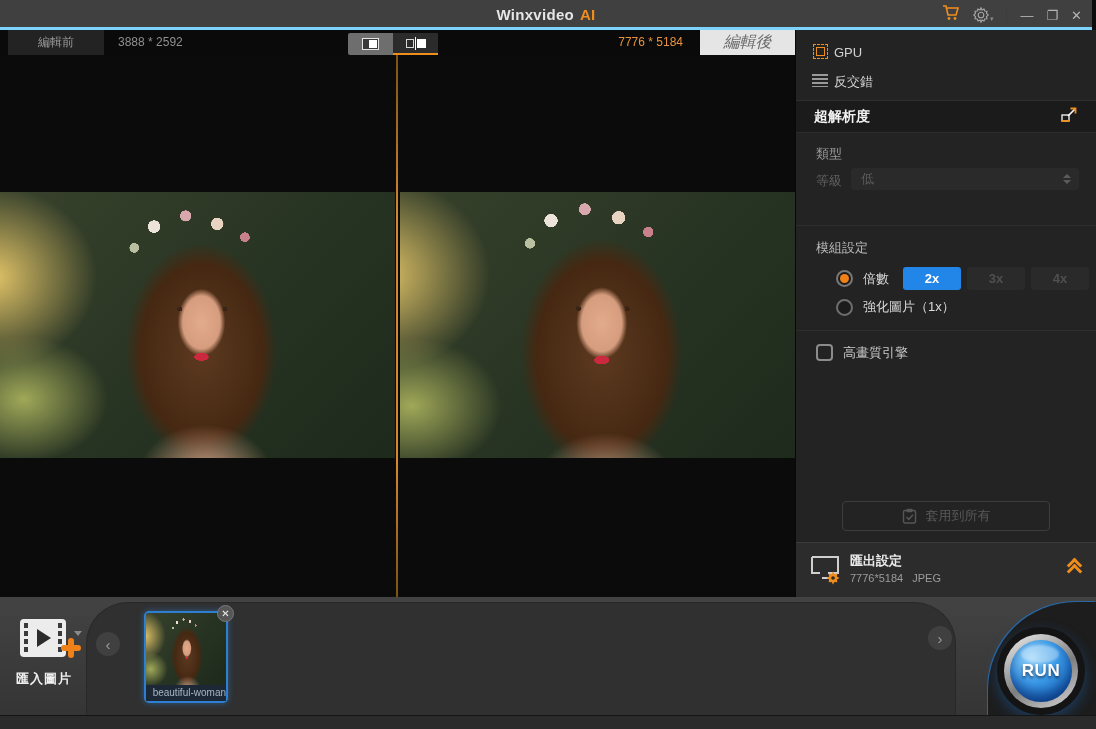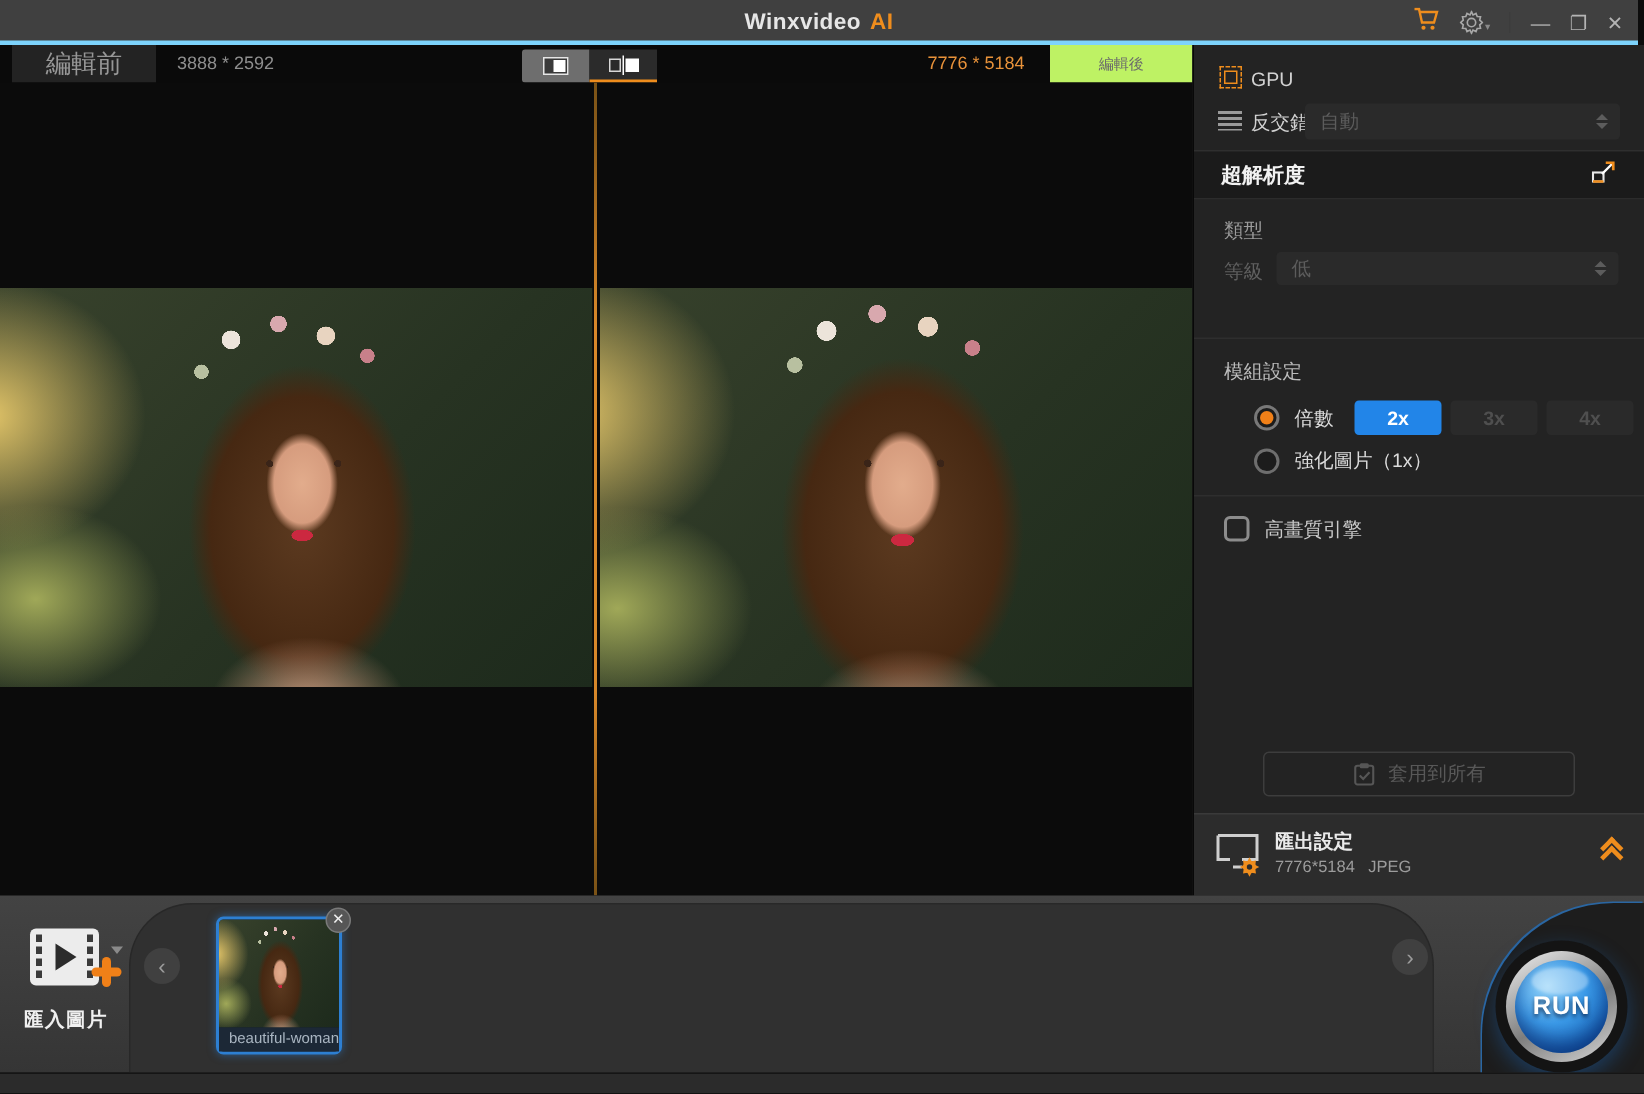--- a/index.html
+++ b/index.html
@@ -11,34 +11,34 @@
   .app-title { position:absolute; left:0; right:0; top:0; height:30px; line-height:30px; text-align:center; font-size:15px; font-weight:bold; color:#e6e6e6; letter-spacing:.3px; }
   .app-title .ai { color:#ef8d1d; margin-left:6px; }
   .win-icons { position:absolute; right:10px; top:0; height:30px; display:flex; align-items:center; gap:13px; }
   .vdiv { width:1px; height:14px; background:#3c3c3c; }
   .wbtn { color:#b4b4b4; font-size:13px; cursor:default; line-height:1; }
   .gear-wrap { display:flex; align-items:flex-end; gap:1px; }
   .tiny-caret { color:#8a8a8a; font-size:7px; line-height:1; padding-bottom:1px; }
 
   
   .topbar { position:absolute; left:0; top:30px; width:795px; height:25px; background:#0a0a0a; }
-  .tab-before { position:absolute; left:8px; top:0; width:96px; height:25px; background:#232323; color:#979797; font-size:17px; display:flex; align-items:center; justify-content:center; }
+  .tab-before { position:absolute; left:8px; top:0; width:96px; height:25px; background:#232323; color:#979797; font-size:12px; display:flex; align-items:center; justify-content:center; }
   .size-before { position:absolute; left:118px; top:0; height:25px; line-height:25px; font-size:12px; color:#8f8f8f; }
   .toggle-group { position:absolute; left:348px; top:3px; height:22px; display:flex; }
   .tg-btn { width:45px; height:22px; display:flex; align-items:center; justify-content:center; }
   .tg-single { background:#6e6e6e; border-radius:2px 0 0 2px; }
   .tg-split { background:#2b2b2b; border-bottom:2px solid #ef8d1d; }
   .ic-single { width:17px; height:12px; border:1px solid #e6e6e6; background:#3a3a3a; position:relative; }
   .ic-single::after { content:""; position:absolute; right:1px; top:1px; width:8px; height:8px; background:#fff; }
   .ic-split { display:flex; align-items:center; }
   .ic-split .s1 { width:8px; height:9px; border:1px solid #d8d8d8; }
   .ic-split .bar { width:1px; height:13px; background:#fff; margin:0 1px; }
   .ic-split .s2 { width:9px; height:9px; background:#fff; }
   .size-after { position:absolute; right:112px; top:0; height:25px; line-height:25px; font-size:12px; color:#e8923a; }
-  .tab-after { position:absolute; right:0; top:0; width:95px; height:25px; background:#bef264; color:#6b6b6b; font-size:10px; display:flex; align-items:center; justify-content:center; }
+  .tab-after { position:absolute; right:0; top:0; width:95px; height:25px; background:#e5e5e5; color:#6b6b6b; font-size:16px; display:flex; align-items:center; justify-content:center;font-style:italic; }
 
   
   .preview { position:absolute; left:0; top:55px; width:795px; height:542px; background:#0b0b0b; overflow:hidden; }
   .img-wrap { position:absolute; top:137px; width:395px; height:266px; overflow:hidden; }
   .img-before { left:0; }
   .img-after { left:400px; }
   .portrait { width:395px; height:266px;
     background:
       radial-gradient(circle 9px at 39% 13%, #ece4da 68%, rgba(0,0,0,0) 70%),
       radial-gradient(circle 8px at 47% 9%, #d8a8ae 68%, rgba(0,0,0,0) 70%),
@@ -177,27 +177,20 @@
       <div class="portrait"></div>
     </div>
   <div class="v-divider"></div>
 </div>
 
 <div class="right-panel">
   <span class="chip-icon"></span>
   <span class="lbl" style="left:38px; top:15px;">GPU</span>
   <span class="deint-icon"></span>
   <span class="lbl" style="left:38px; top:43px;">反交錯</span>
-  <div class="sel dis" style="left:74px; top:39px; width:210px; height:24px;">
-    <span>自動</span>
-    <span class="chevs">
-        <span class="ch-up"></span>
-        <span class="ch-dn"></span>
-      </span>
-  </div>
 
   <div class="sr-header">
     <span class="sr-title">超解析度</span>
     <span>
       <svg width="17" height="17" viewBox="0 0 17 17">
           <rect x="1" y="9" width="7" height="6" fill="none" stroke="#e8e8e8" stroke-width="1.4"></rect>
           <path d="M7 10 L14 3" stroke="#fff" stroke-width="1.6"></path>
           <path d="M9.5 2.5 H14.5 V7.5" fill="none" stroke="#ef8d1d" stroke-width="1.8"></path>
           <path d="M1 15 H8" stroke="#ef8d1d" stroke-width="1.8"></path>
         </svg>

